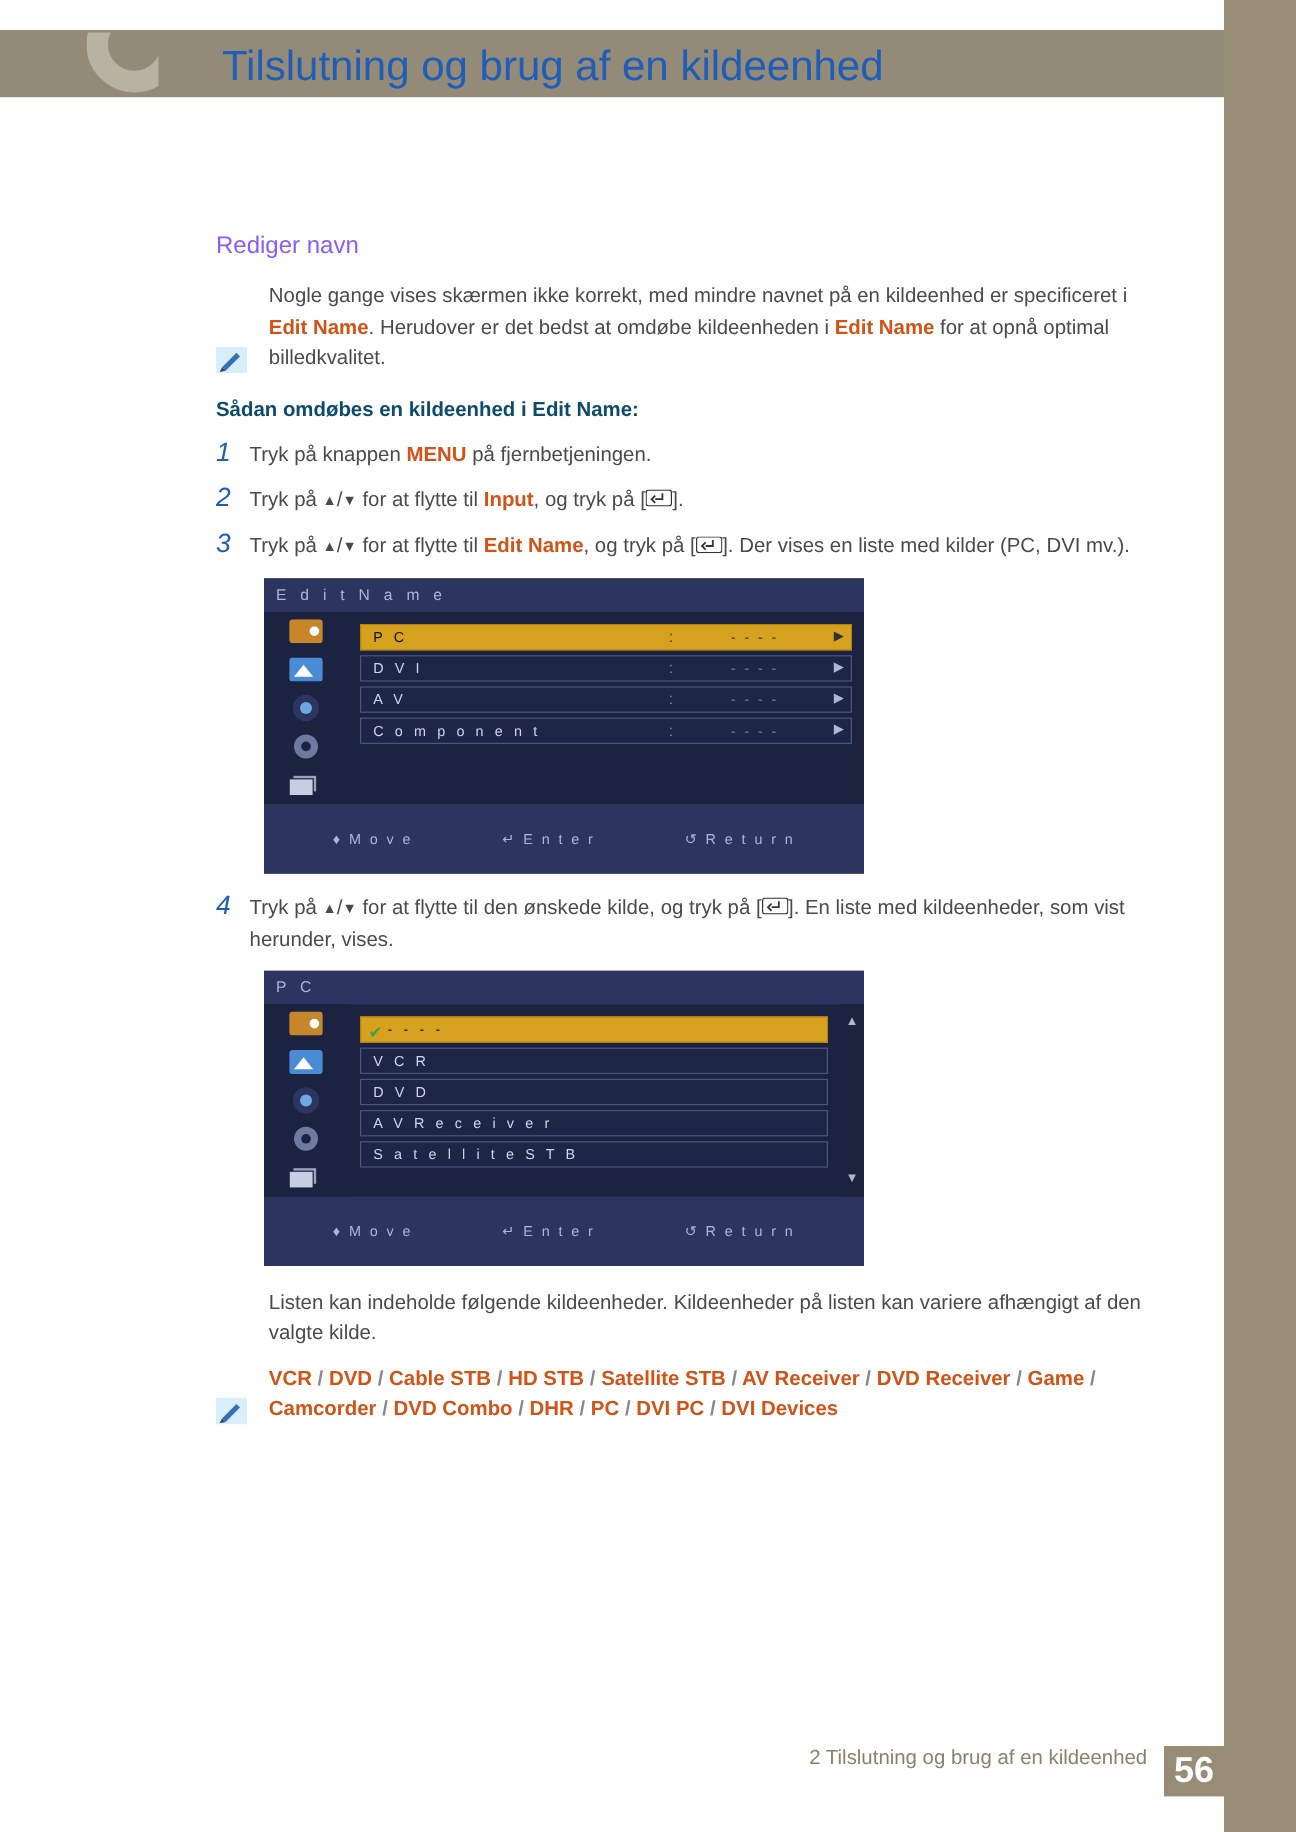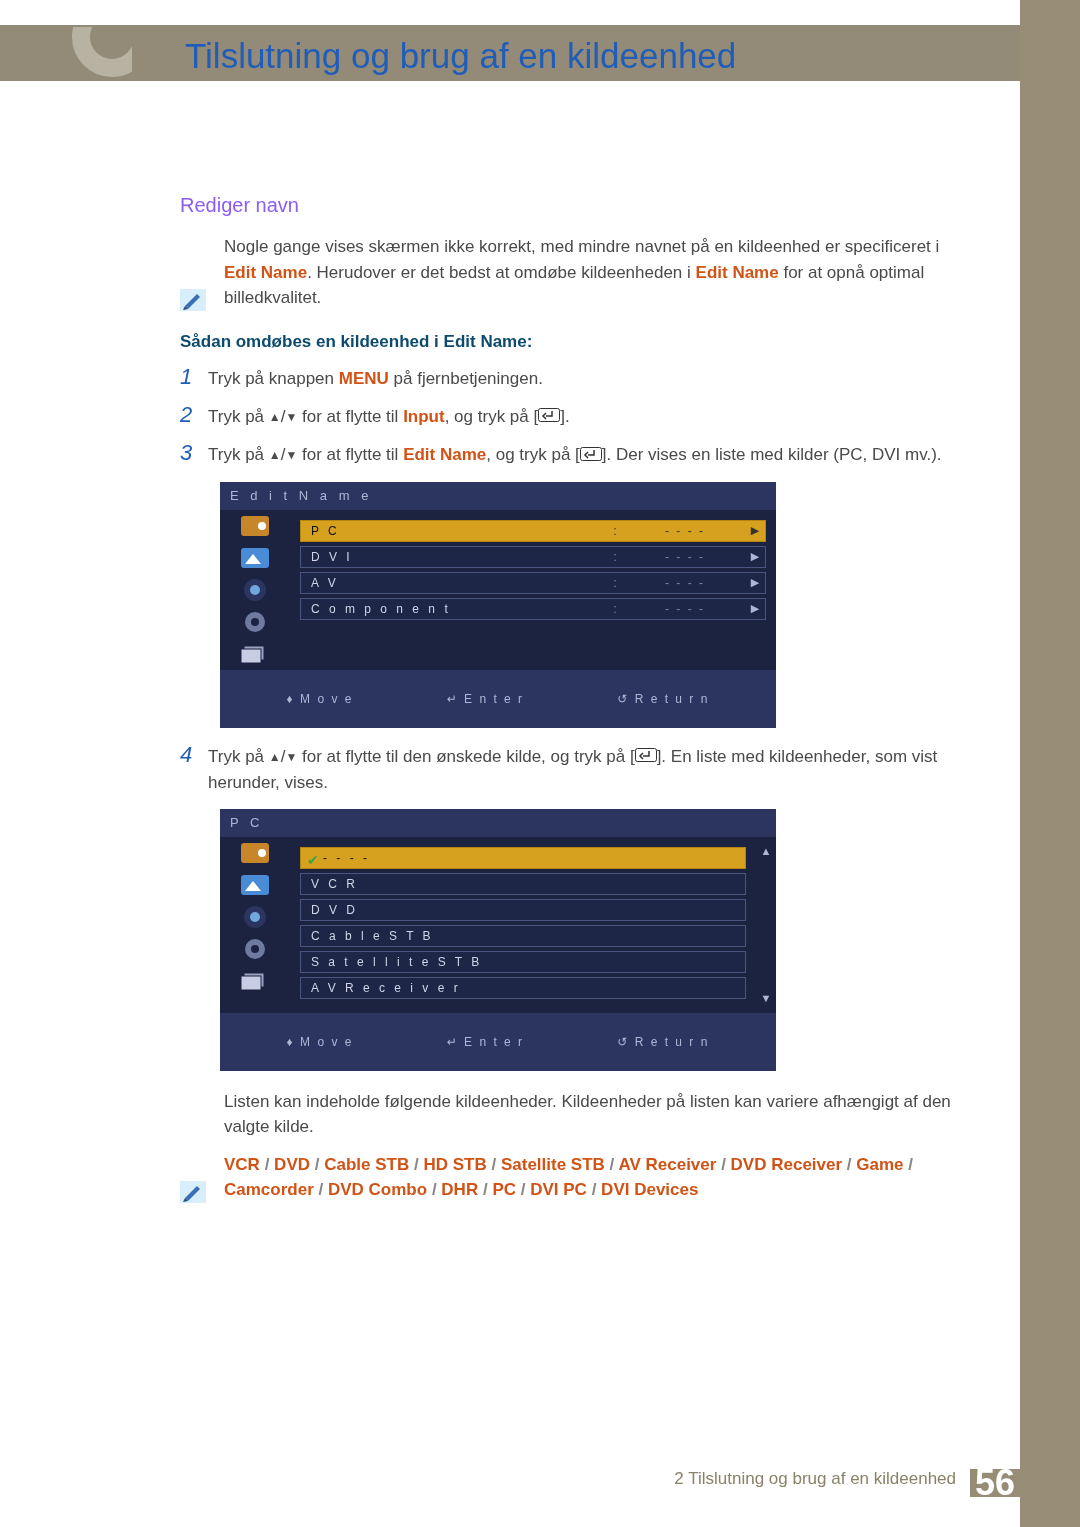--- a/index.html
+++ b/index.html
@@ -126,21 +126,21 @@
     display: inline-block;
     font-size: 12px;
     vertical-align: middle;
   }
   .enter-icon {
     display: inline-block;
     vertical-align: middle;
   }
   
   .osd {
-    width: 556px;
+    width: 500px;
     margin: 14px 0 14px 40px;
     background: #1b2340;
     font-family: Arial, sans-serif;
     font-size: 13px;
     color: #cfd4e6;
   }
   .osd-header {
     background: #2b3560;
     color: #aeb6d6;
     font-size: 13px;
@@ -245,24 +245,24 @@
     align-items: flex-start;
   }
   .footer .chapter {
     color: #8a8268;
     font-size: 17px;
     margin-right: 14px;
   }
   .footer .pagenum {
     background: #978d76;
     color: #fff;
-    font-size: 36px;
+    font-size: 30px;
     font-weight: bold;
     width: 50px;
-    height: 28px;
+    height: 42px;
     display: flex;
     align-items: center;
     justify-content: center;
   }
   
   .pencil-svg { width:26px; height:22px; }
 </style>
 </head>
 <body>
 
@@ -445,27 +445,24 @@
               <span class="check">✔</span>
               <span class="label" style="padding-left:22px;">- - - -</span>
             </div>
             <div class="osd-row">
               <span class="label" style="">V C R</span>
             </div>
             <div class="osd-row">
               <span class="label" style="">D V D</span>
             </div>
             <div class="osd-row">
-              <span class="label" style="">C a b l e  S T B</span>
+              <span class="label" style="">A V  R e c e i v e r</span>
             </div>
             <div class="osd-row">
               <span class="label" style="">S a t e l l i t e  S T B</span>
-            </div>
-            <div class="osd-row">
-              <span class="label" style="">A V  R e c e i v e r</span>
             </div>
           </div>
         <div class="osd-scroll">
           <span>▲</span>
           <span>▼</span>
         </div>
       </div>
       <div class="osd-footer">
         <span>♦ <span>M o v e</span></span>
         <span>↵ <span>E n t e r</span></span>

